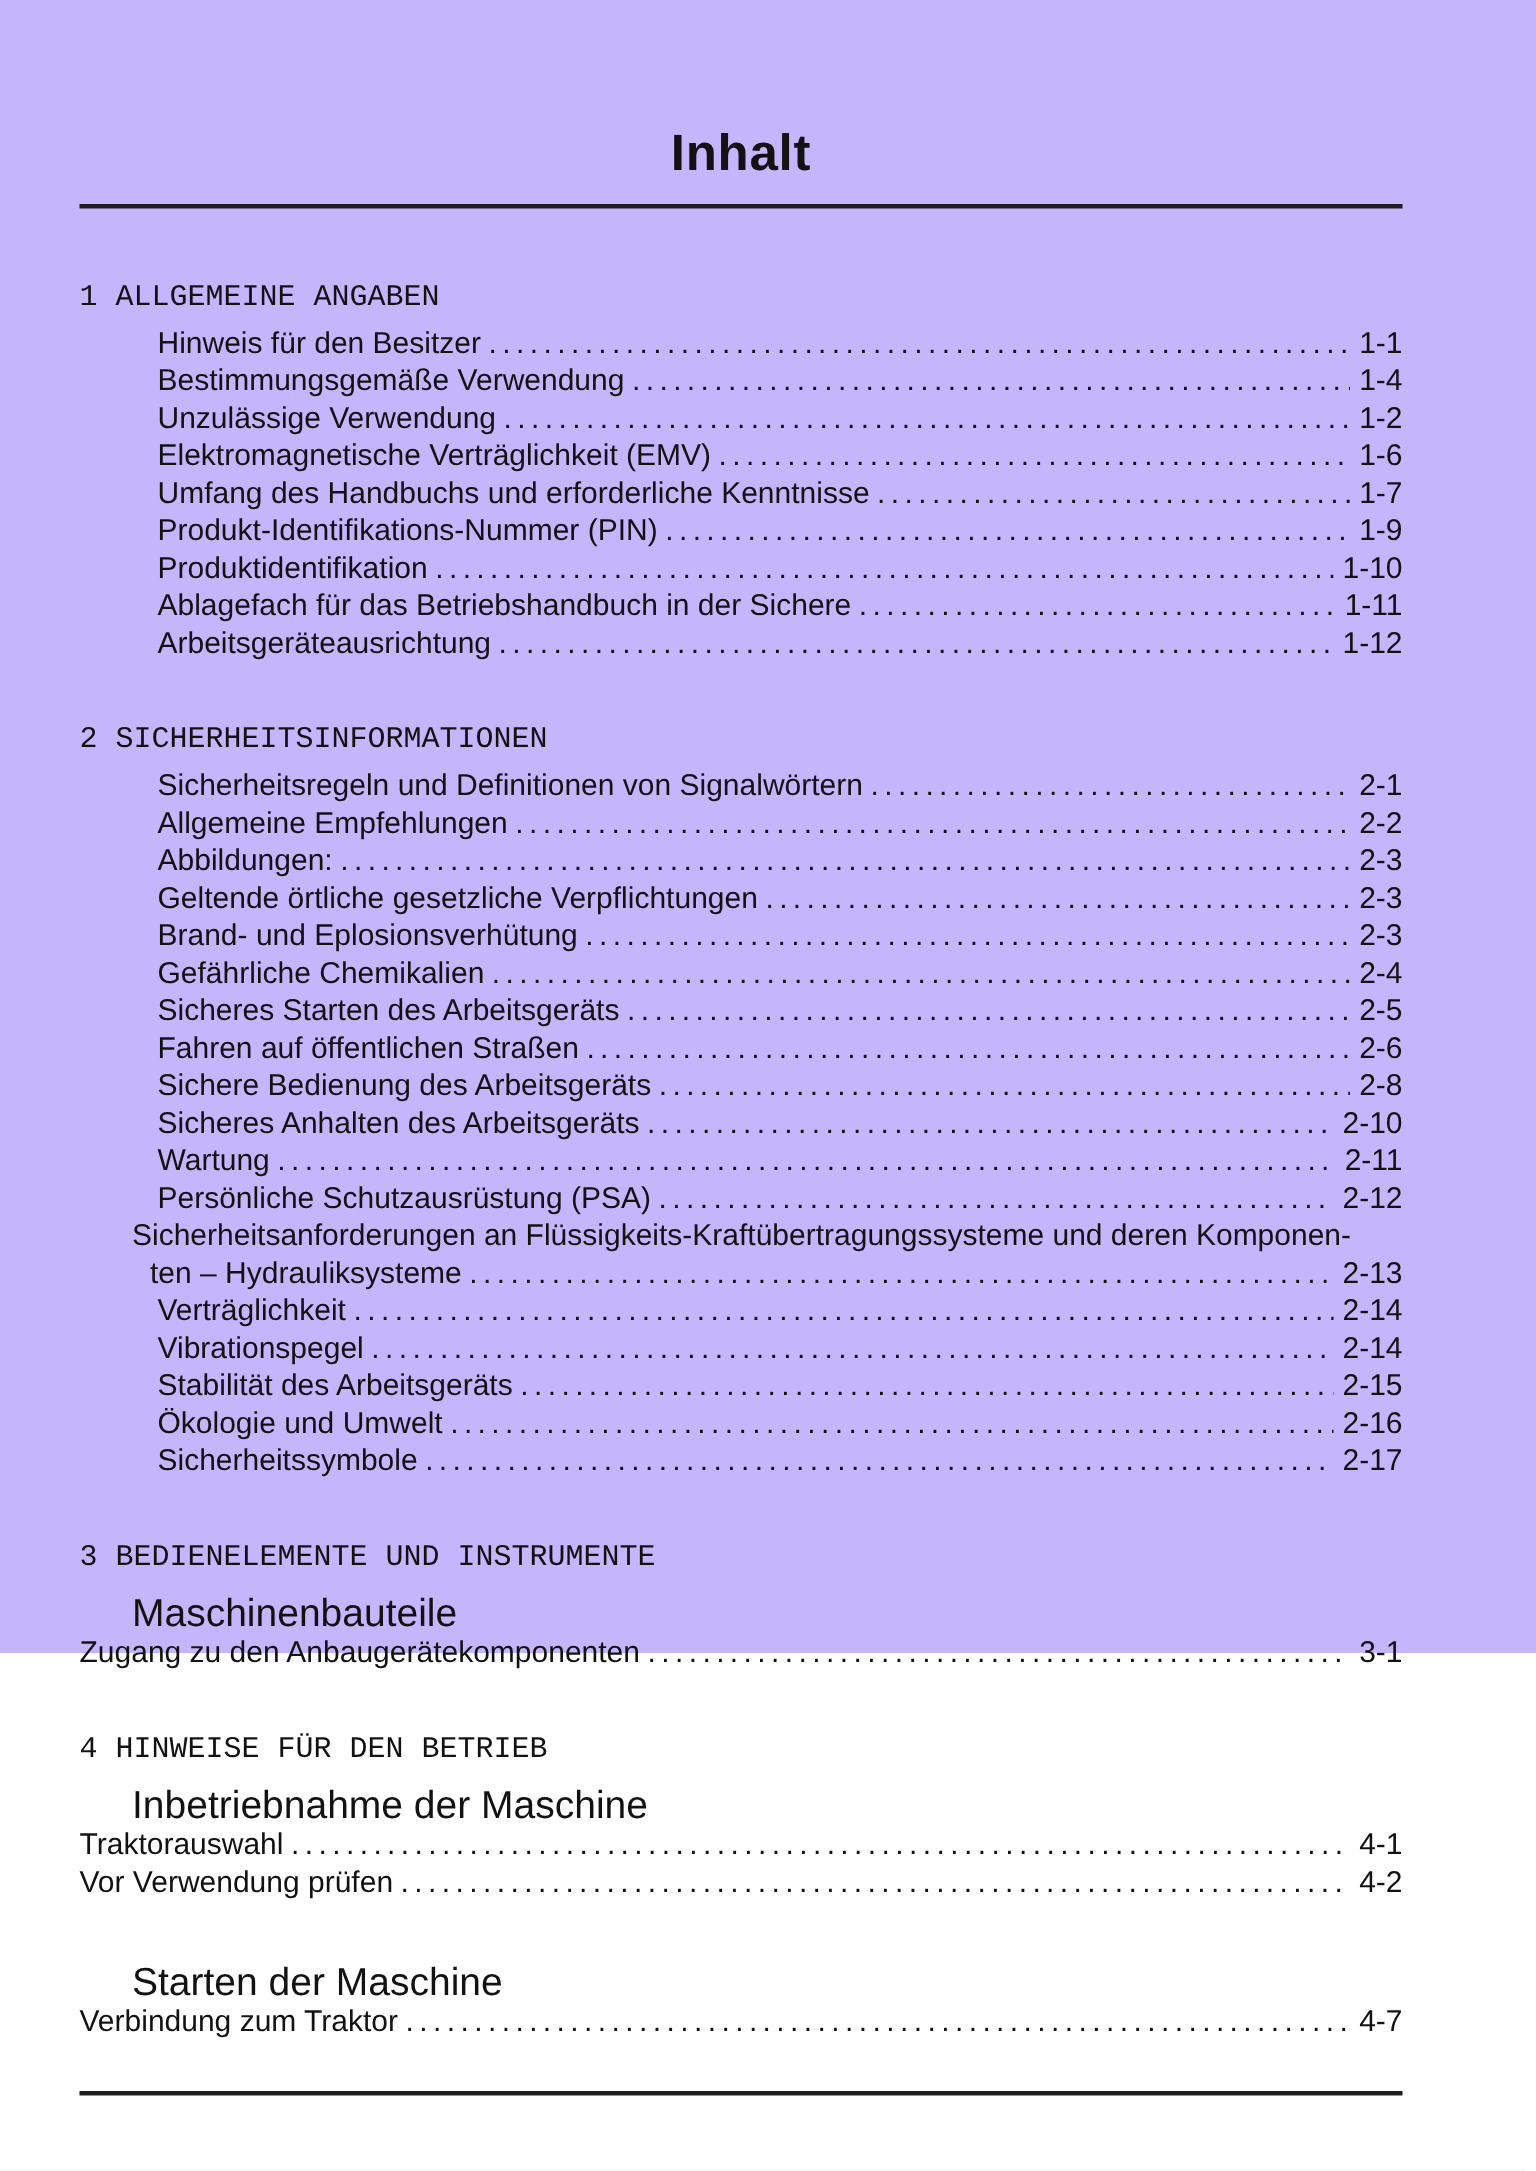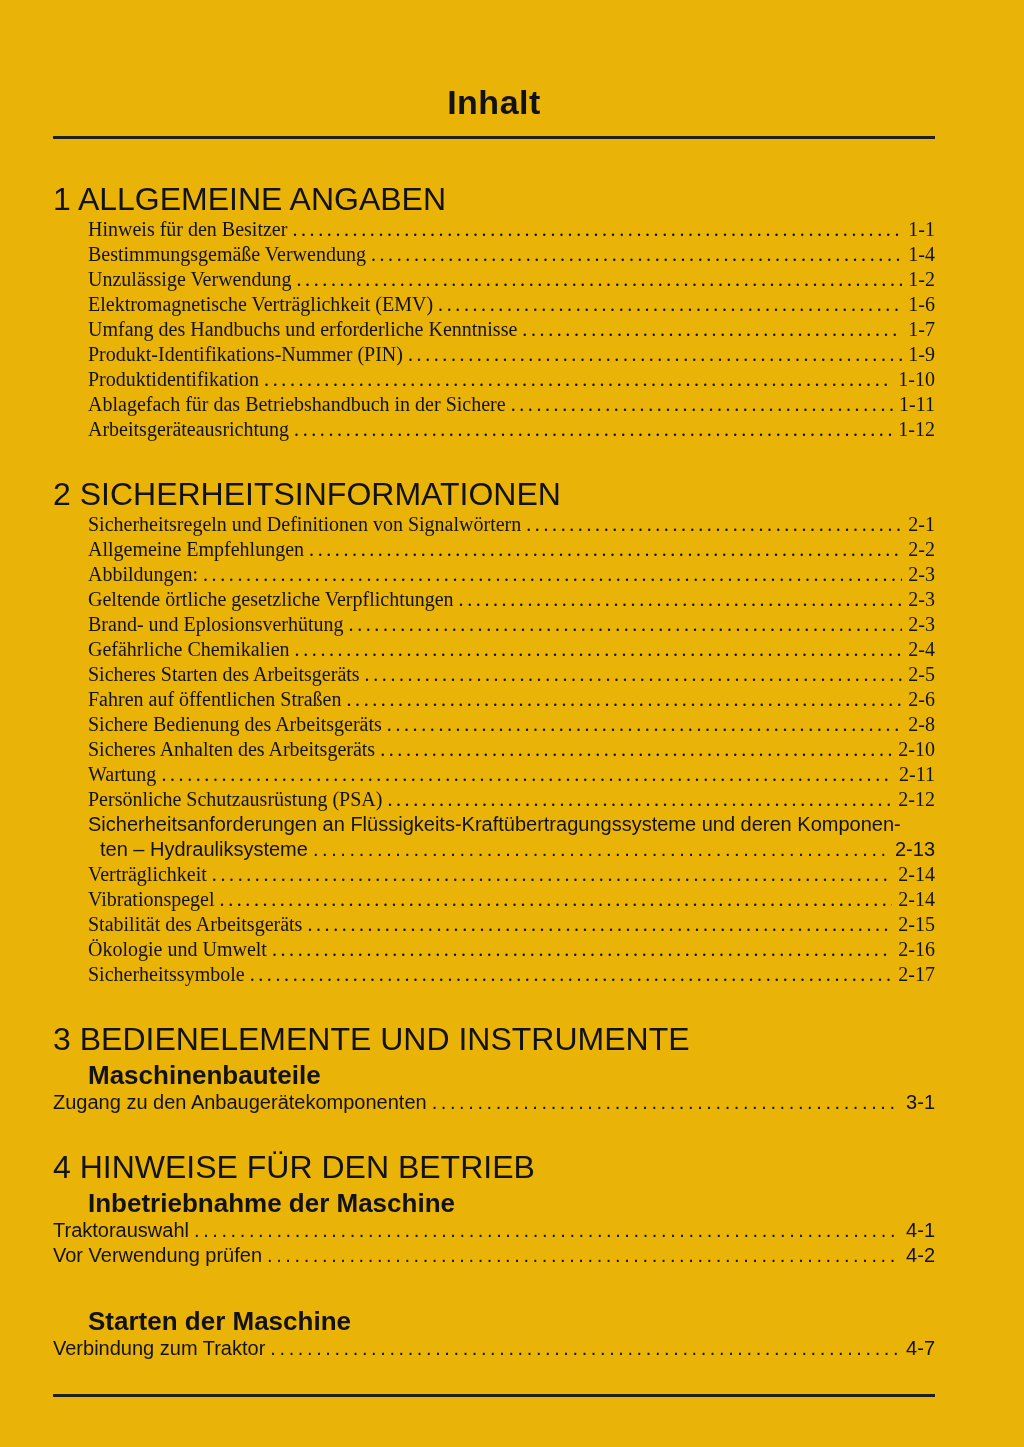--- a/index.html
+++ b/index.html
@@ -7,22 +7,22 @@
   body {
     width: 1024px;
     height: 1447px;
     font-family: "Liberation Sans", "DejaVu Sans", sans-serif;
     color: #121212;
     overflow: hidden;
   }
   .page {
     position: relative;
     width: 1024px;
-    height: 1447px;
-    background: #eab308;
+    height: 1102px;
+    background: #c4b5fd;
   }
   .content {
     position: absolute;
     left: 53px;
     top: 0;
     width: 882px;
   }
   .doc-title {
     margin-top: 82px;
     text-align: center;
@@ -35,42 +35,43 @@
     border: none;
     border-top: 3px solid #1f1f1f;
     height: 0;
   }
   .rule-top { margin-top: 14px; }
   .rule-bottom { margin-top: 33px; }
 
   .section { margin-top: 34px; }
   .section.first { margin-top: 42px; }
   .section-heading {
-    font-size: 32px;
+    font-size: 20px;
     font-weight: 400;
     line-height: 36px;
     white-space: nowrap;
+    font-family: Liberation Mono, monospace;
   }
   .subsection { margin-top: 3px; }
   .subsection + .subsection { margin-top: 38px; }
   .subsection-heading {
     font-size: 26px;
-    font-weight: 700;
+    font-weight: 400;
     line-height: 30px;
     margin-left: 35px;
     white-space: nowrap;
   }
 
   .row {
     display: flex;
     align-items: baseline;
     font-size: 20px;
     line-height: 25px;
   }
-  .row.l1 { margin-left: 35px; font-family: Liberation Serif, serif; }
+  .row.l1 { margin-left: 52px; }
   .row.l2 { }
   .lbl { white-space: nowrap; }
   .dots {
     flex: 1 1 auto;
     overflow: hidden;
     white-space: nowrap;
     letter-spacing: 3.6px;
     padding-left: 5px;
     min-width: 10px;
   }

